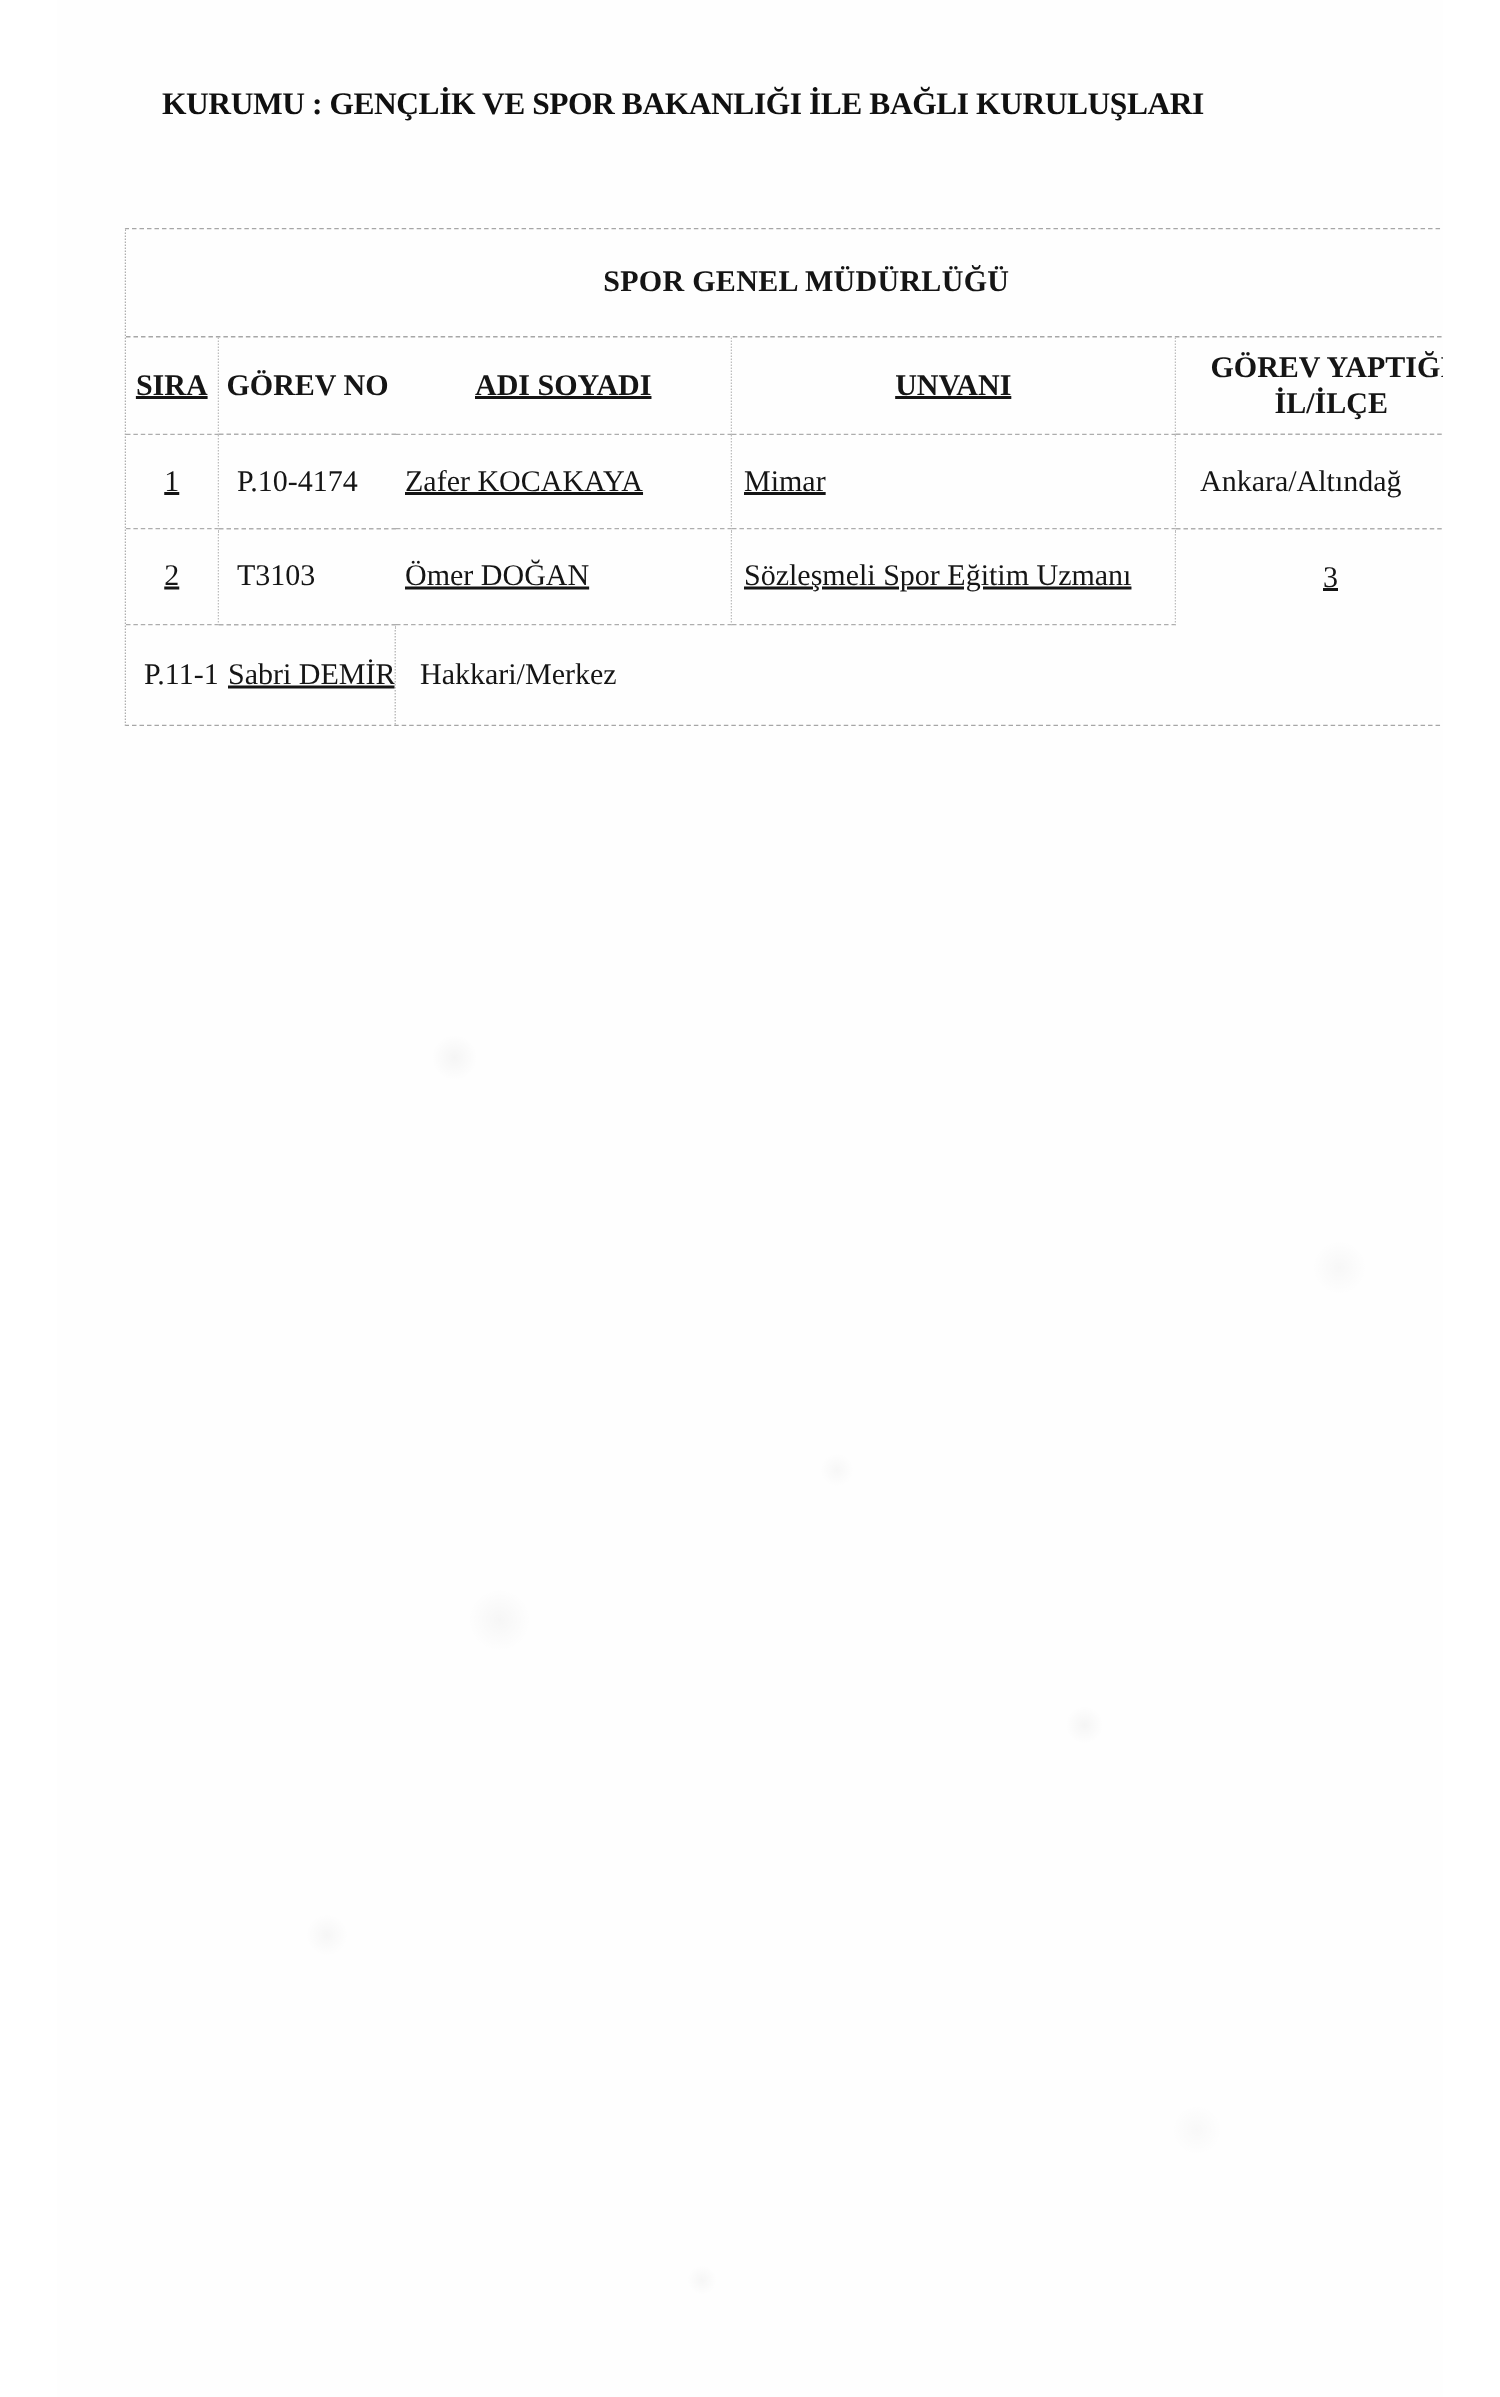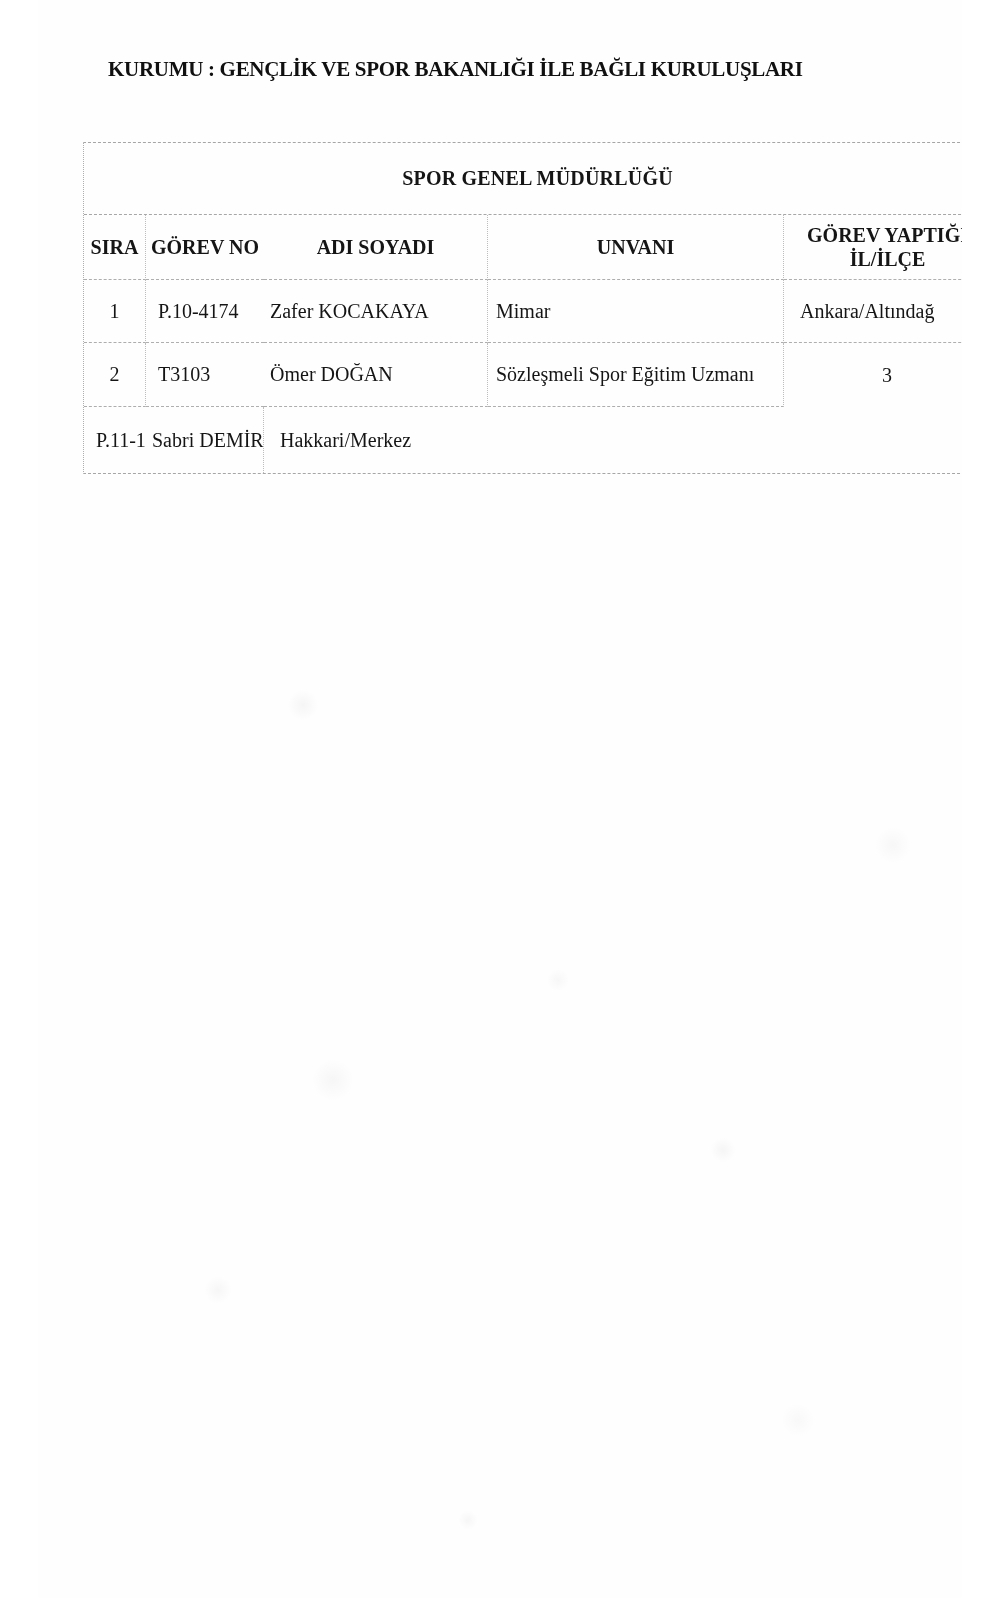--- a/index.html
+++ b/index.html
@@ -37,21 +37,21 @@
     font-weight: bold;
     letter-spacing: -0.3px;
     white-space: nowrap;
     color: #101010;
   }
 
   
   .ptable {
     position: absolute;
     left: 45px;
-    top: 142px;
+    top: 152px;
     width: 907px;
     display: grid;
     grid-template-columns: 62px 118px 224px 296px 207px;
     grid-template-rows: 72px 65px 63px 64px 66px;
     border-top:    1px dashed rgba(95,95,95,0.55);
     border-bottom: 1px dashed rgba(95,95,95,0.55);
     border-left:   1px dotted rgba(95,95,95,0.50);
     border-right:  1px dotted rgba(95,95,95,0.45);
   }
 
@@ -75,21 +75,21 @@
   .th {
     font-weight: bold;
     justify-content: center;
     text-align: center;
     white-space: pre-line;
     line-height: 1.22;
     border-bottom: 1px dashed rgba(95,95,95,0.5);
   }
 
   .hb { border-bottom: 1px dashed rgba(95,95,95,0.5); }   
-  .vr { border-right: 1px dotted rgba(110,110,110,0.45); } 
+  .vr { border-right: 1px dotted rgba(110,110,110,0.45); text-decoration: underline; } 
 
   .c-center { justify-content: center; }
   .pl-sicil  { padding-left: 12px; text-align: center; }
   .pl-adi    { padding-left: 6px; }
   .pl-unvan  { padding-left: 8px; }
   .pl-gorev  { padding-left: 16px; }
 </style>
 </head>
 <body>
 

